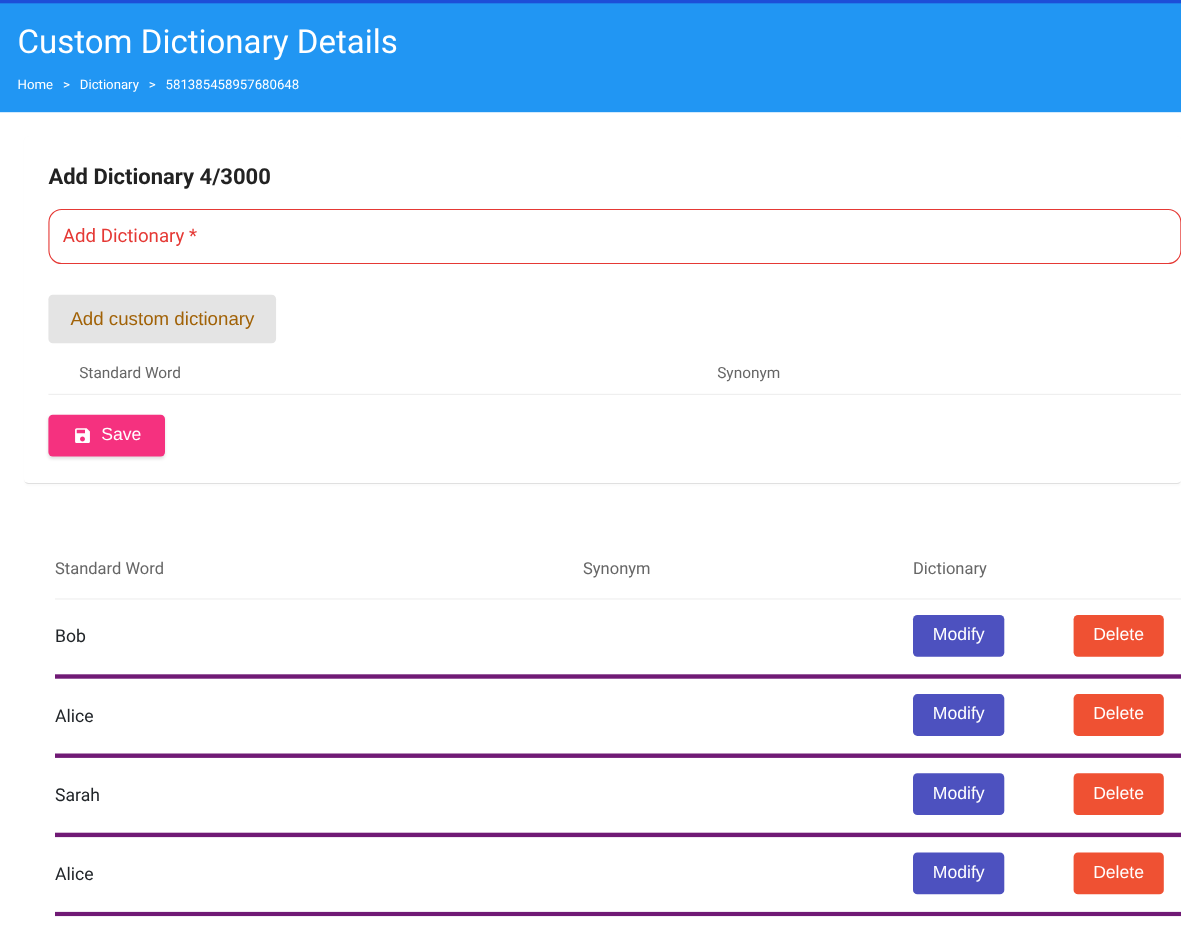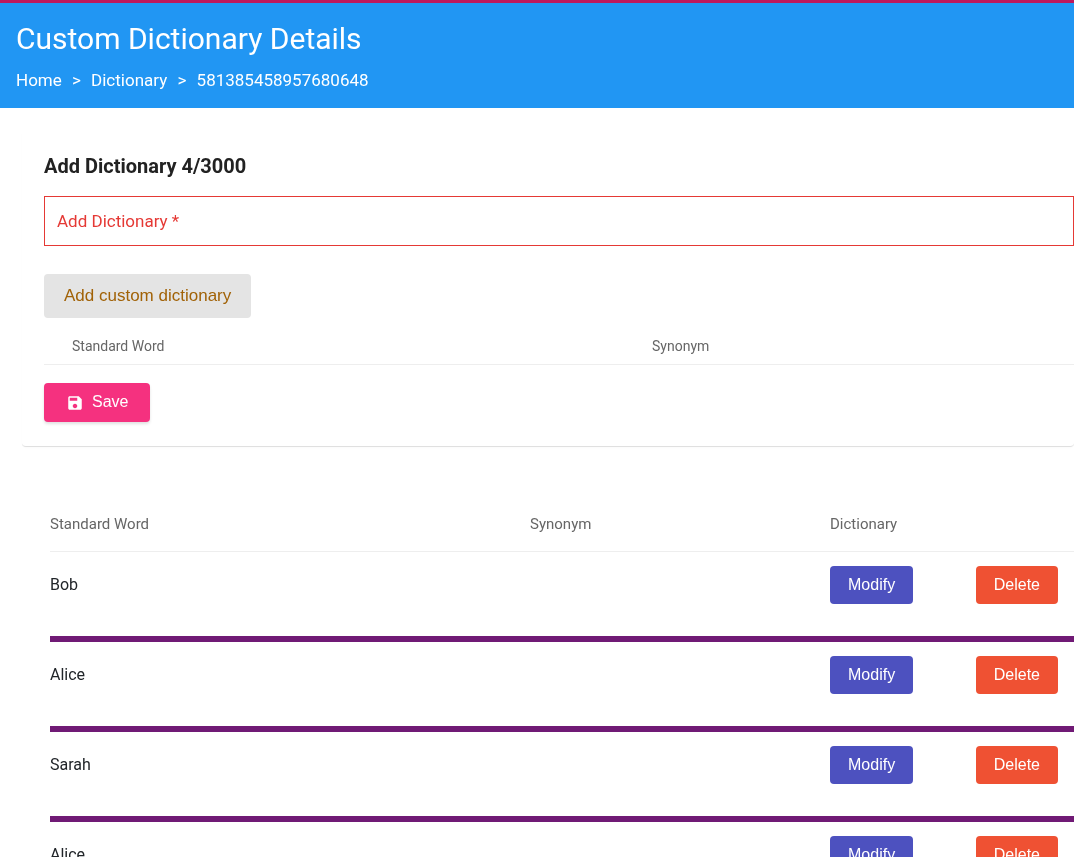--- a/index.html
+++ b/index.html
@@ -6,29 +6,29 @@
   body {
     font-family: -apple-system, BlinkMacSystemFont, "Segoe UI", Roboto, "Helvetica Neue", Arial, sans-serif;
     background: #fff;
     color: #212529;
     width: 1074px;
   }
   .header {
     background: #2196f3;
     color: #fff;
     padding: 18px 16px 18px 16px;
-    border-top: 3px solid #be185d;
+    border-top: 3px solid #1d4ed8;
   }
   .header h1 {
     font-size: 30px;
     font-weight: 400;
     margin-bottom: 14px;
   }
   .breadcrumb {
-    font-size: 17px;
+    font-size: 12px;
     font-weight: 400;
   }
   .breadcrumb a {
     color: #fff;
     text-decoration: none;
   }
   .breadcrumb .sep {
     margin: 0 6px;
   }
   .content {
@@ -43,21 +43,21 @@
     margin-bottom: 22px;
   }
   .card h2 {
     font-size: 20px;
     font-weight: 700;
     color: #222;
     margin-bottom: 18px;
   }
   .input-wrap {
     border: 1px solid #e53935;
-    border-radius: 0;
+    border-radius: 12px;
     padding: 14px 12px;
     margin-bottom: 28px;
   }
   .input-wrap .placeholder {
     color: #e53935;
     font-size: 17px;
   }
   .btn {
     display: inline-flex;
     align-items: center;
@@ -121,22 +121,22 @@
     border-bottom: 1px solid #eee;
     font-size: 15px;
     color: #666;
   }
   .tbl-head .c1 { flex: 0 0 480px; }
   .tbl-head .c2 { flex: 0 0 300px; }
   .tbl-head .c3 { flex: 1; }
   .tbl-row {
     display: flex;
     align-items: center;
-    padding: 14px 8px 32px 0;
-    border-bottom: 6px solid #701a75;
+    padding: 14px 8px 16px 0;
+    border-bottom: 4px solid #701a75;
     font-size: 16px;
   }
   .tbl-row .c1 { flex: 0 0 480px; }
   .tbl-row .c2 { flex: 0 0 300px; }
   .tbl-row .c3 { flex: 1; display:flex; justify-content:space-between; padding-right:8px;}
   .icon-save {
     display:inline-block;
     width:18px;
     height:18px;
     vertical-align:middle;

